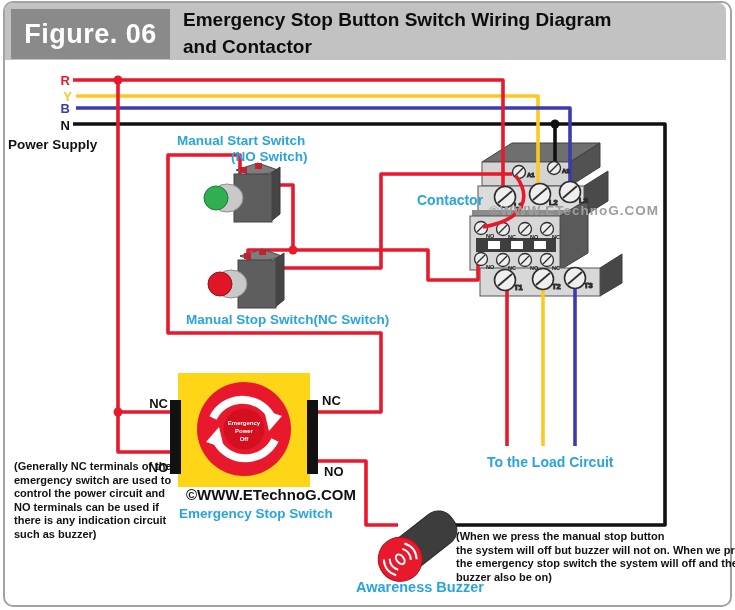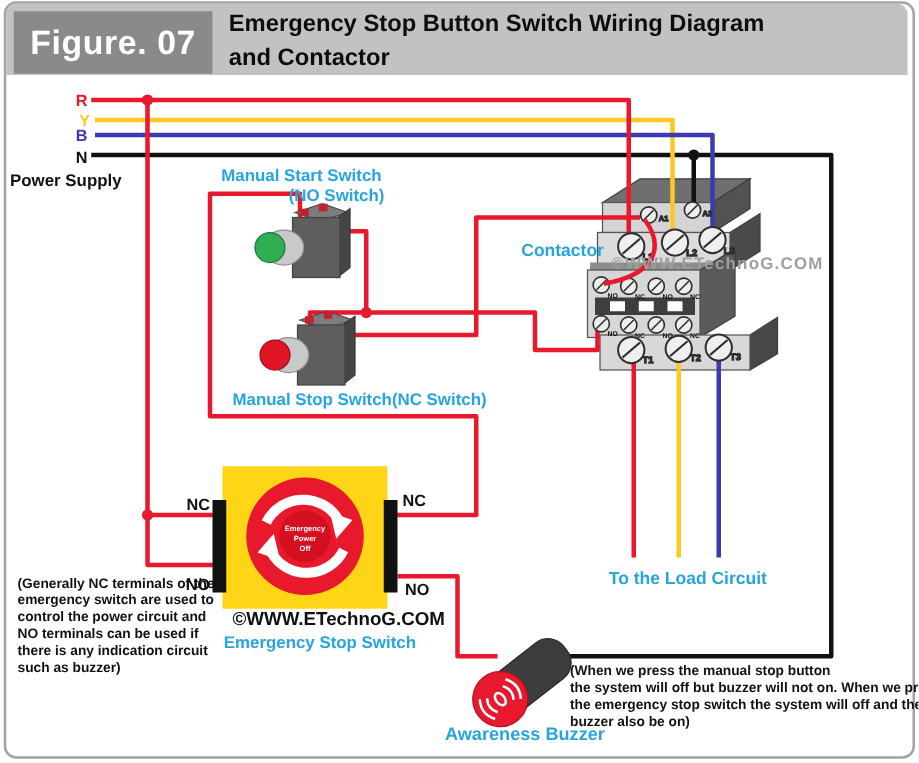--- a/index.html
+++ b/index.html
@@ -18,21 +18,21 @@
   text{font-weight:bold;}
 </style>
 </head>
 <body>
 
 <div class="page">
   <div class="frame"></div>
 
   <div class="band">
     <div class="figure-box">
-      <span>Figure. 07</span>
+      <span>Figure. 06</span>
     </div>
     <div class="title">
       <div>Emergency Stop Button Switch Wiring Diagram</div>
       <div>and Contactor</div>
     </div>
   </div>
 
   <svg width="735" height="610" viewBox="0 0 735 610">
 
     <g>

